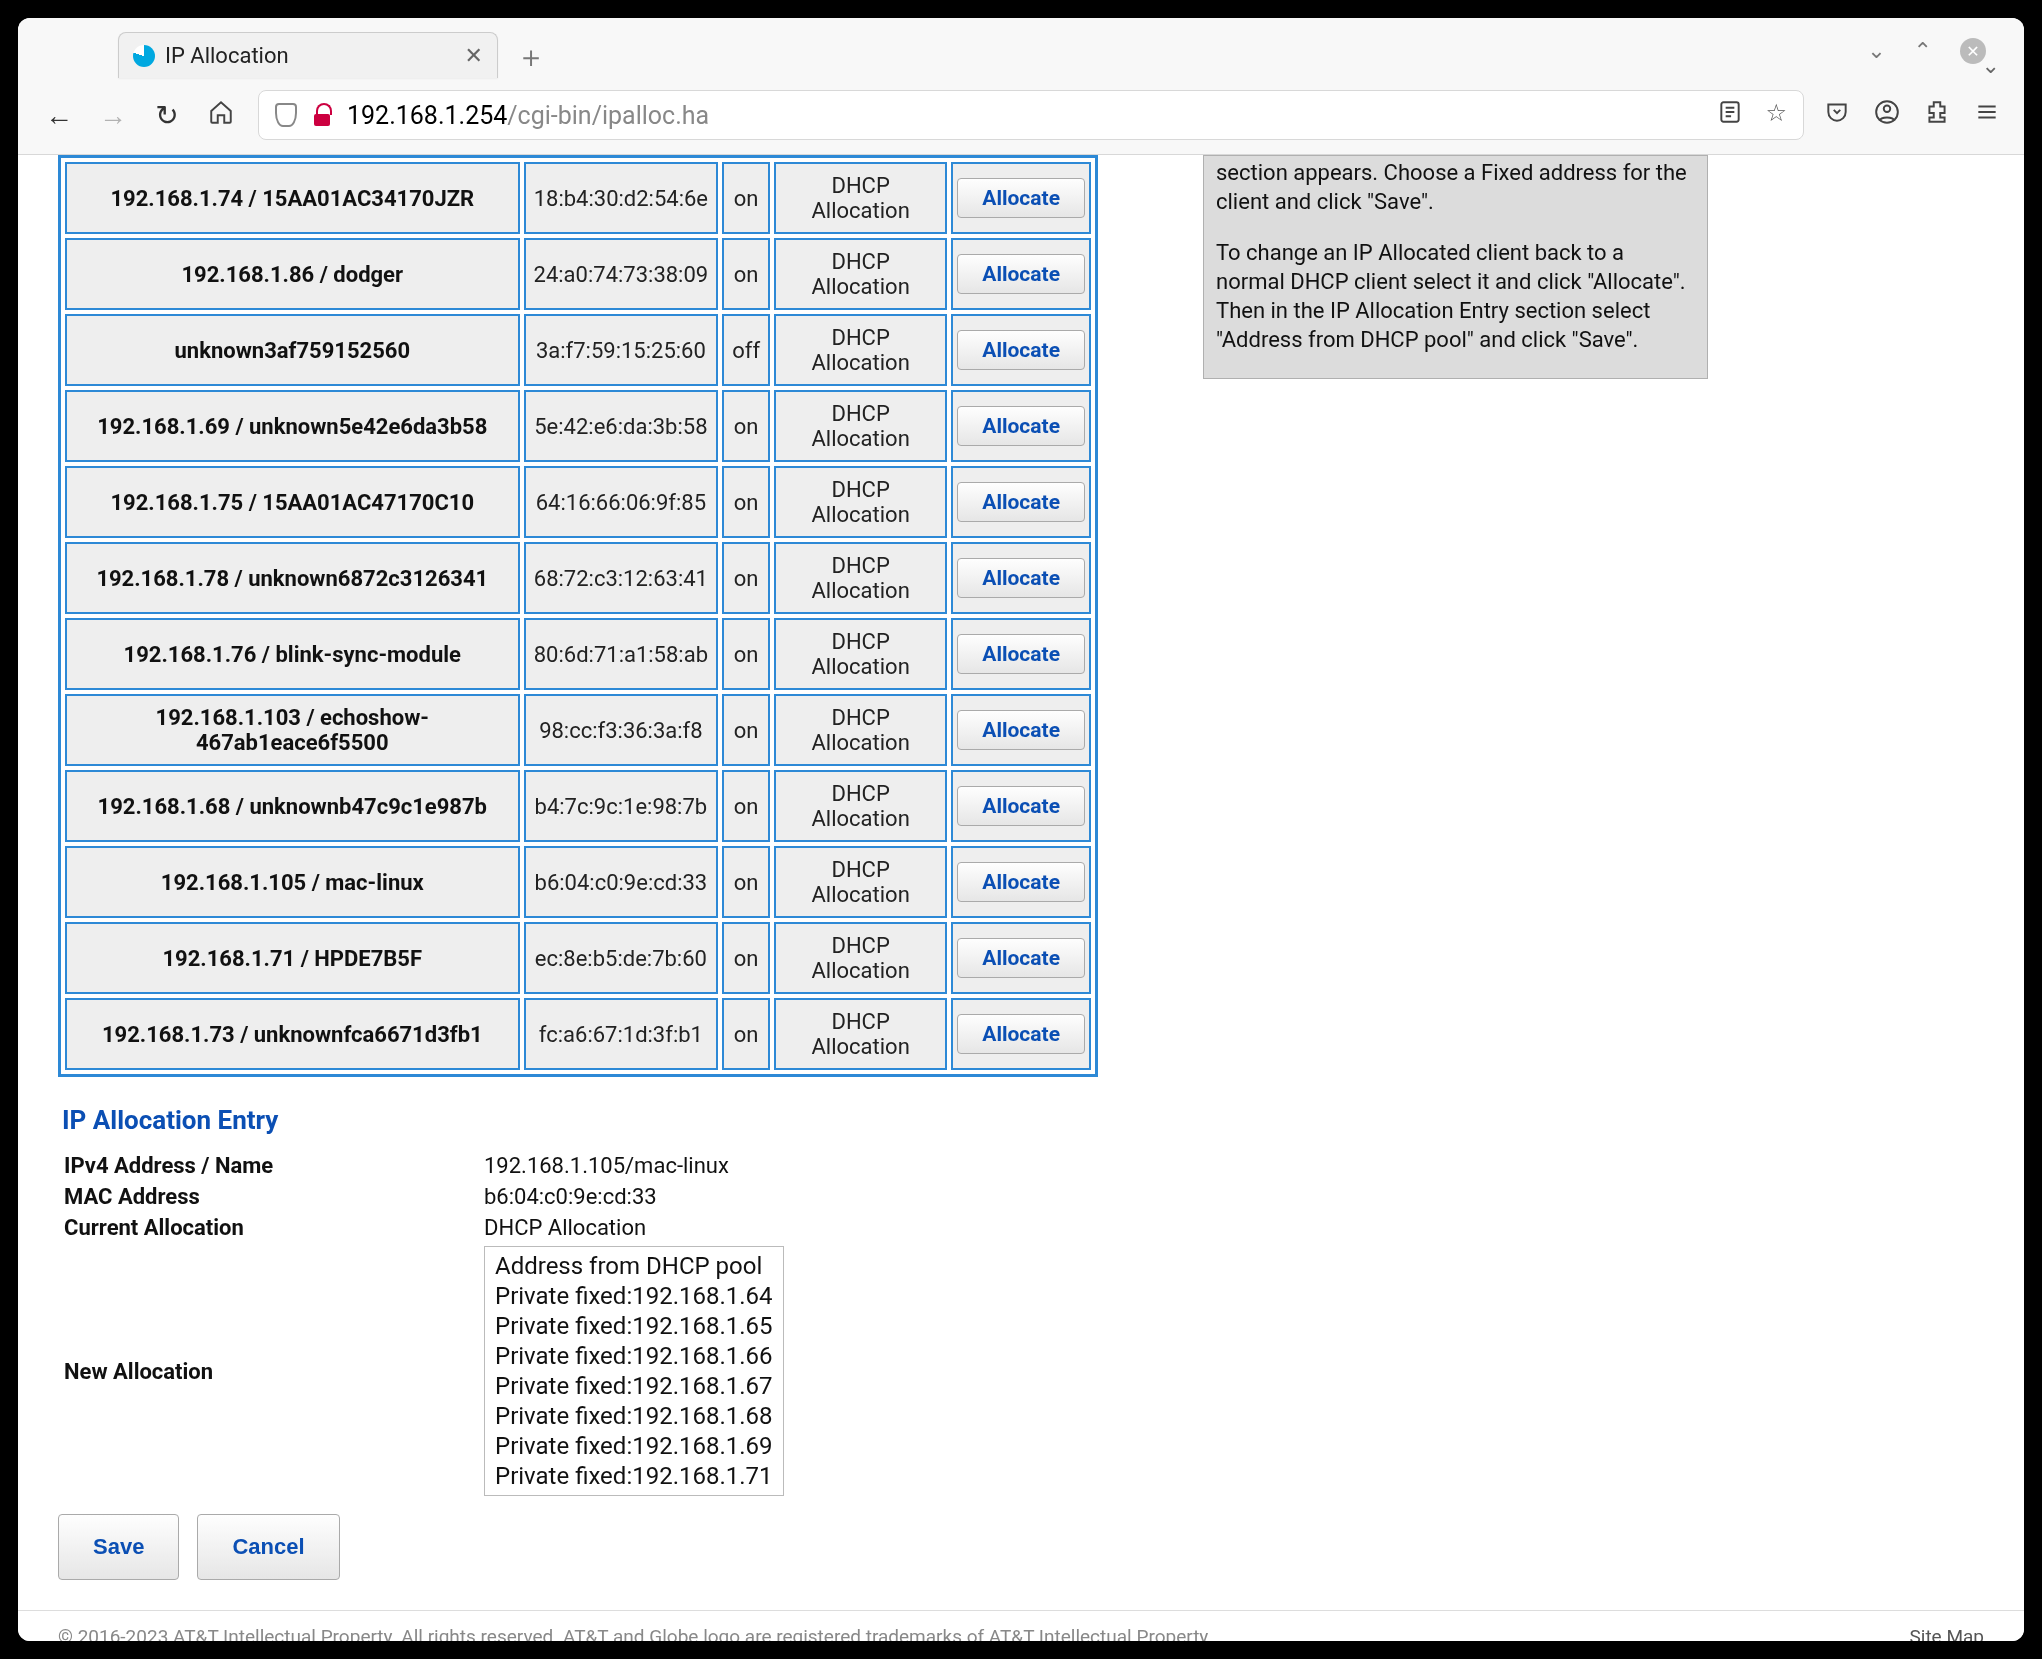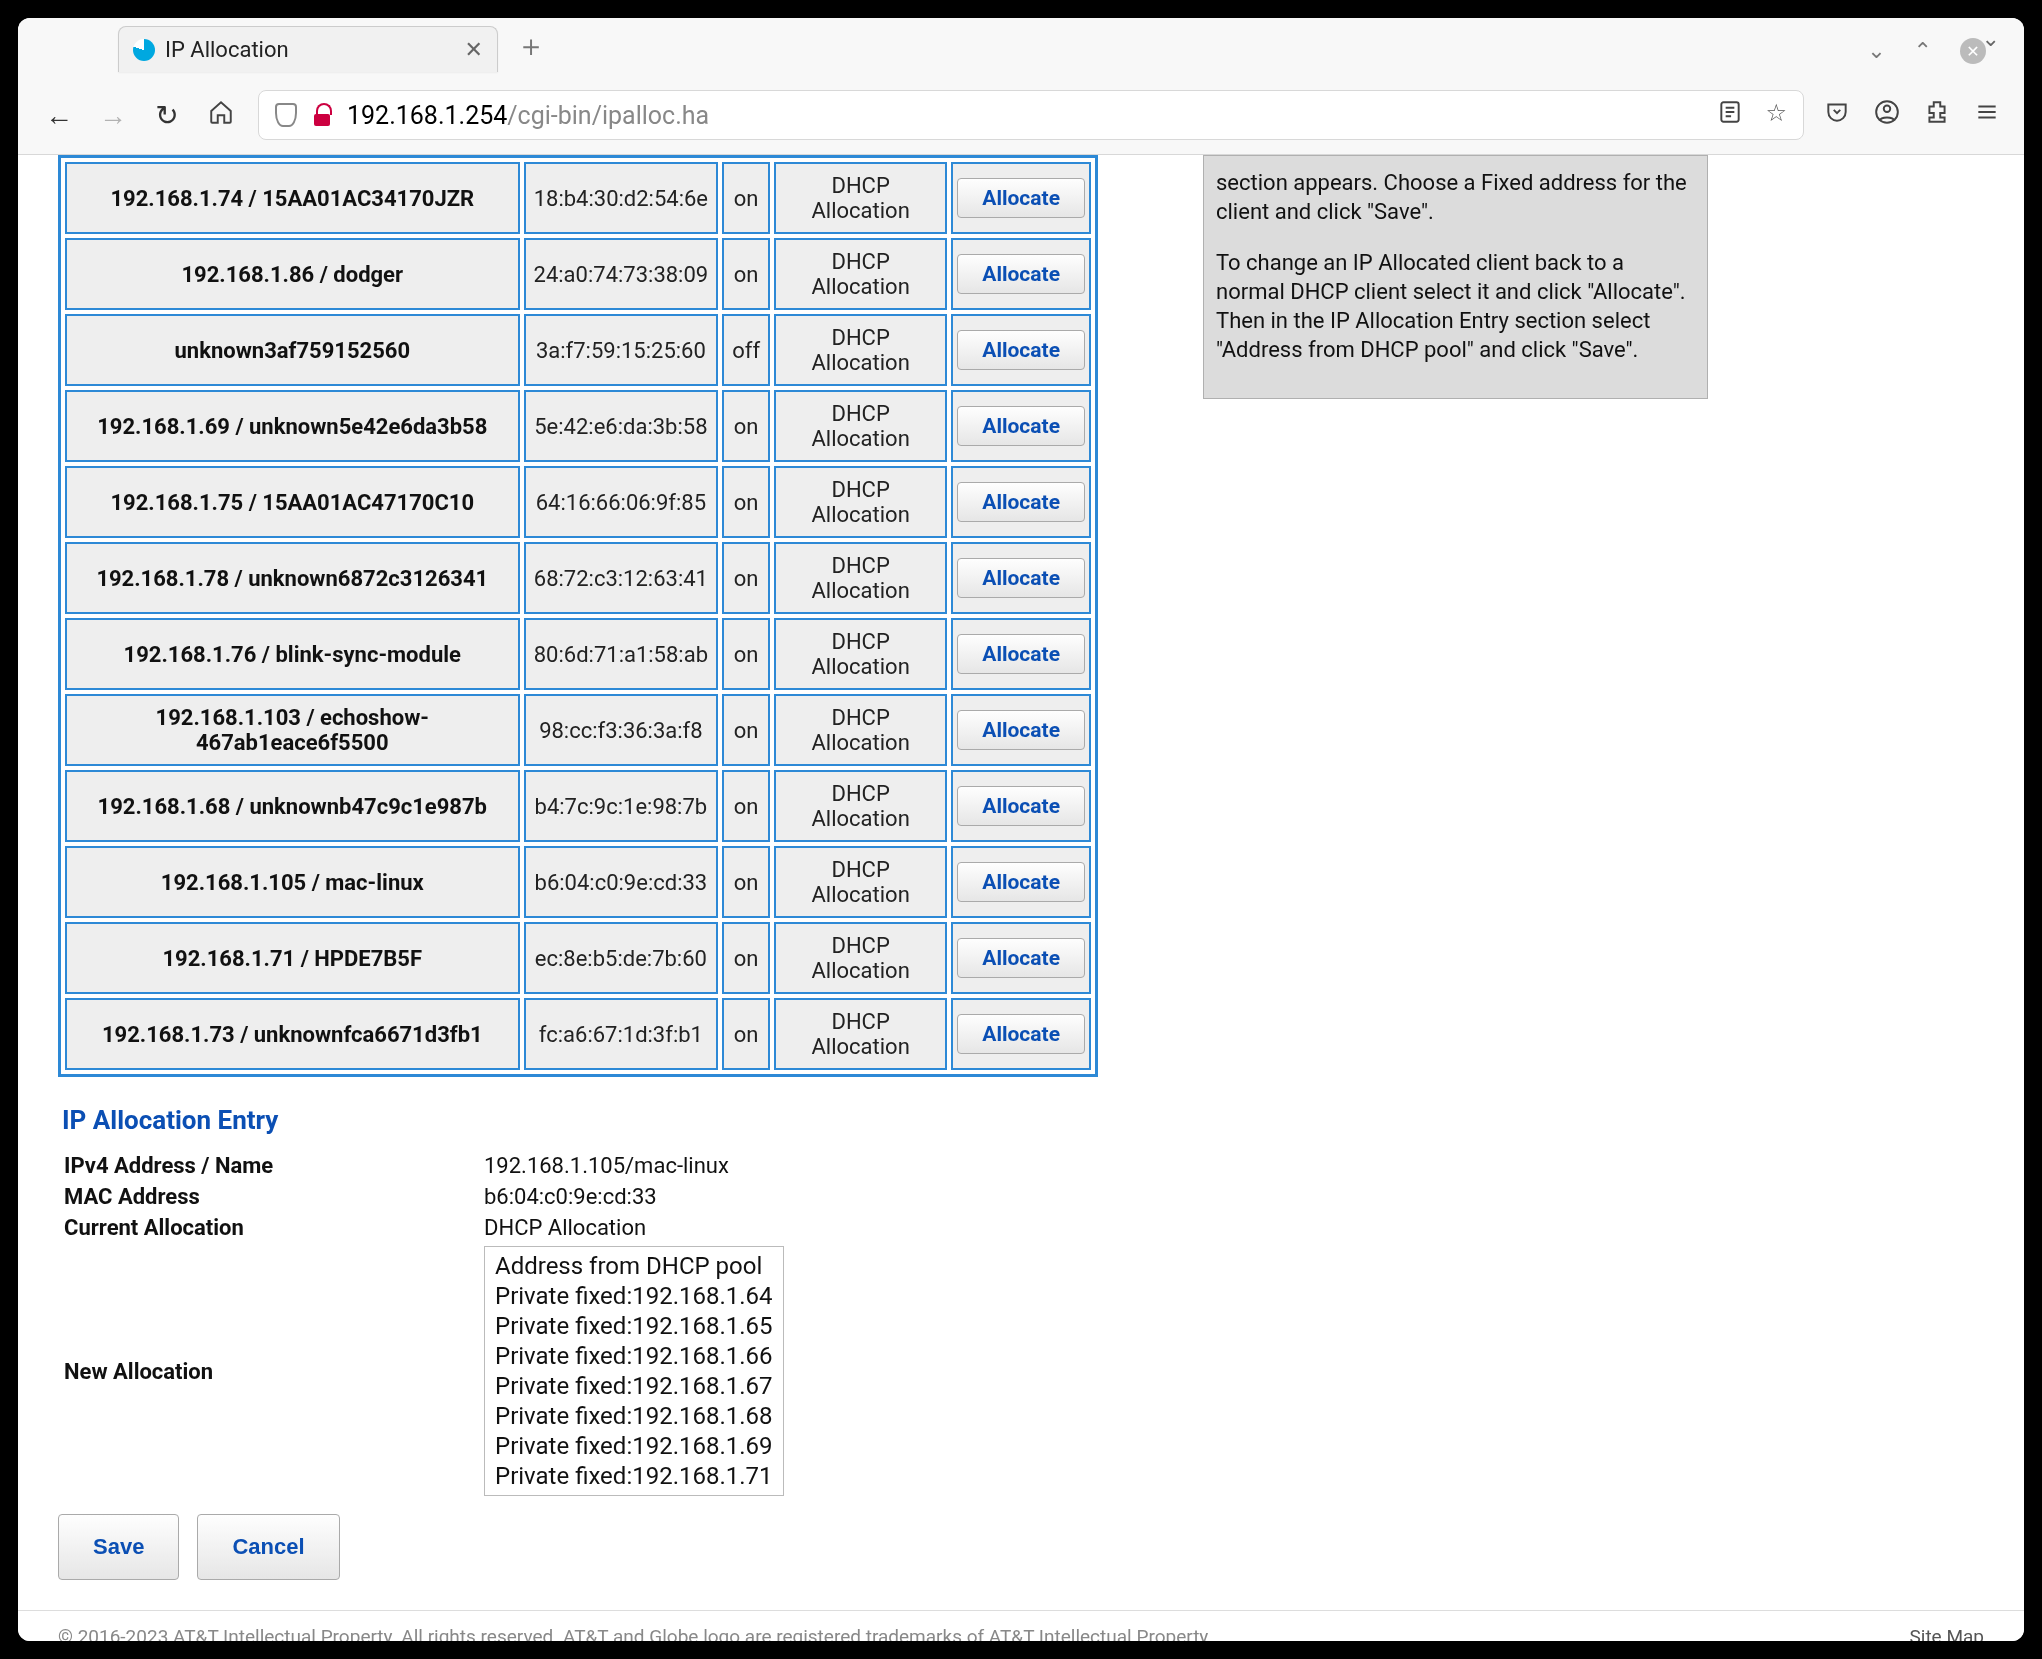--- a/index.html
+++ b/index.html
@@ -1,20 +1,20 @@
 <!DOCTYPE html>
 <html><head>
 <meta charset="utf-8">
 <style>
 *{box-sizing:border-box;margin:0;padding:0}
 body{font-family:-apple-system,BlinkMacSystemFont,"Segoe UI",Roboto,Arial,sans-serif;background:#000;width:2042px;height:1659px;overflow:hidden}
 .viewport{position:absolute;top:0;left:0;width:2042px;height:1659px;background:#000;border-radius:25px;padding:18px}
 .window{width:100%;height:100%;background:#fff;border-radius:12px;overflow:hidden;display:flex;flex-direction:column}
 .chrome{background:#f8f8f8;border-bottom:1px solid #d8d8d8}
-.tabbar{display:flex;align-items:flex-start;padding:8px 0 0 100px;height:60px;gap:8px}
+.tabbar{display:flex;align-items:flex-end;padding:8px 0 0 100px;height:60px;gap:8px}
 .tab{background:#f1f1f1;border:1px solid #ccc;border-bottom:none;border-top-left-radius:8px;border-top-right-radius:8px;padding:10px 14px;display:flex;align-items:center;gap:10px;width:380px;box-shadow:0 1px 2px rgba(0,0,0,.05)}
 .tab .favicon{width:22px;height:22px;border-radius:50%;background:conic-gradient(from 0deg,#00a8e0,#00a8e0 80%,#fff 80%)}
 .tab .title{font-size:22px;color:#222;flex:1}
 .tab .closex{color:#666;font-size:22px}
 .newtab{color:#777;font-size:30px;padding:0 10px}
 .tab-right{margin-left:auto;display:flex;gap:20px;color:#666;font-size:22px;padding-right:24px}
 .toolbar{display:flex;align-items:center;gap:20px;padding:12px 24px 14px}
 .navbtn{color:#333;font-size:28px;width:34px;text-align:center}
 .navbtn.dis{opacity:.35}
 .urlbox{flex:1;display:flex;align-items:center;gap:14px;background:#fff;border:1px solid #d8d8d8;padding:8px 16px;border-radius:8px}
@@ -37,21 +37,21 @@
 .allocbtn{display:inline-block;background:linear-gradient(#fefefe,#e6e6e6);border:1px solid #aaa;border-radius:4px;padding:7px 24px;color:#0b4fb4;font-weight:700;font-size:21px}
 h3.entry{color:#0b4fb4;font-weight:700;font-size:26px;margin:28px 0 18px 4px}
 .detail{margin-left:6px}
 .detail-row{display:flex;margin-bottom:6px}
 .detail-row .lbl{width:420px;font-weight:700;font-size:22px;color:#111}
 .detail-row .val{font-size:22px;color:#111}
 .selectbox{border:1px solid #bbb;padding:4px 10px;width:300px}
 .selectbox .opt{font-size:24px;color:#111;padding:1px 0}
 .formbtns{margin:18px 0 30px;display:flex;gap:18px}
 .formbtn{background:linear-gradient(#fefefe,#e6e6e6);border:1px solid #aaa;border-radius:4px;padding:19px 34px;color:#0b4fb4;font-weight:700;font-size:22px}
-.helpbox{width:505px;background:#dcdcdc;border:1px solid #b0b0b0;padding:12px 12px;font-size:22px;color:#111;line-height:1.32}
+.helpbox{width:505px;background:#dcdcdc;border:1px solid #b0b0b0;padding:2px 12px;font-size:22px;color:#111;line-height:1.32}
 .helpbox p{margin-bottom:22px}
 .footer{border-top:1px solid #ddd;padding:14px 40px 24px;color:#888;font-size:19px;display:flex;justify-content:space-between;align-items:flex-start}
 .footer .sitemap{color:#555;text-decoration:underline;white-space:nowrap}
 .icon-svg{width:26px;height:26px;stroke:#444;stroke-width:1.8;fill:none}
 </style>
 </head>
 <body>
 
 <div class="viewport">
 <div class="window">

